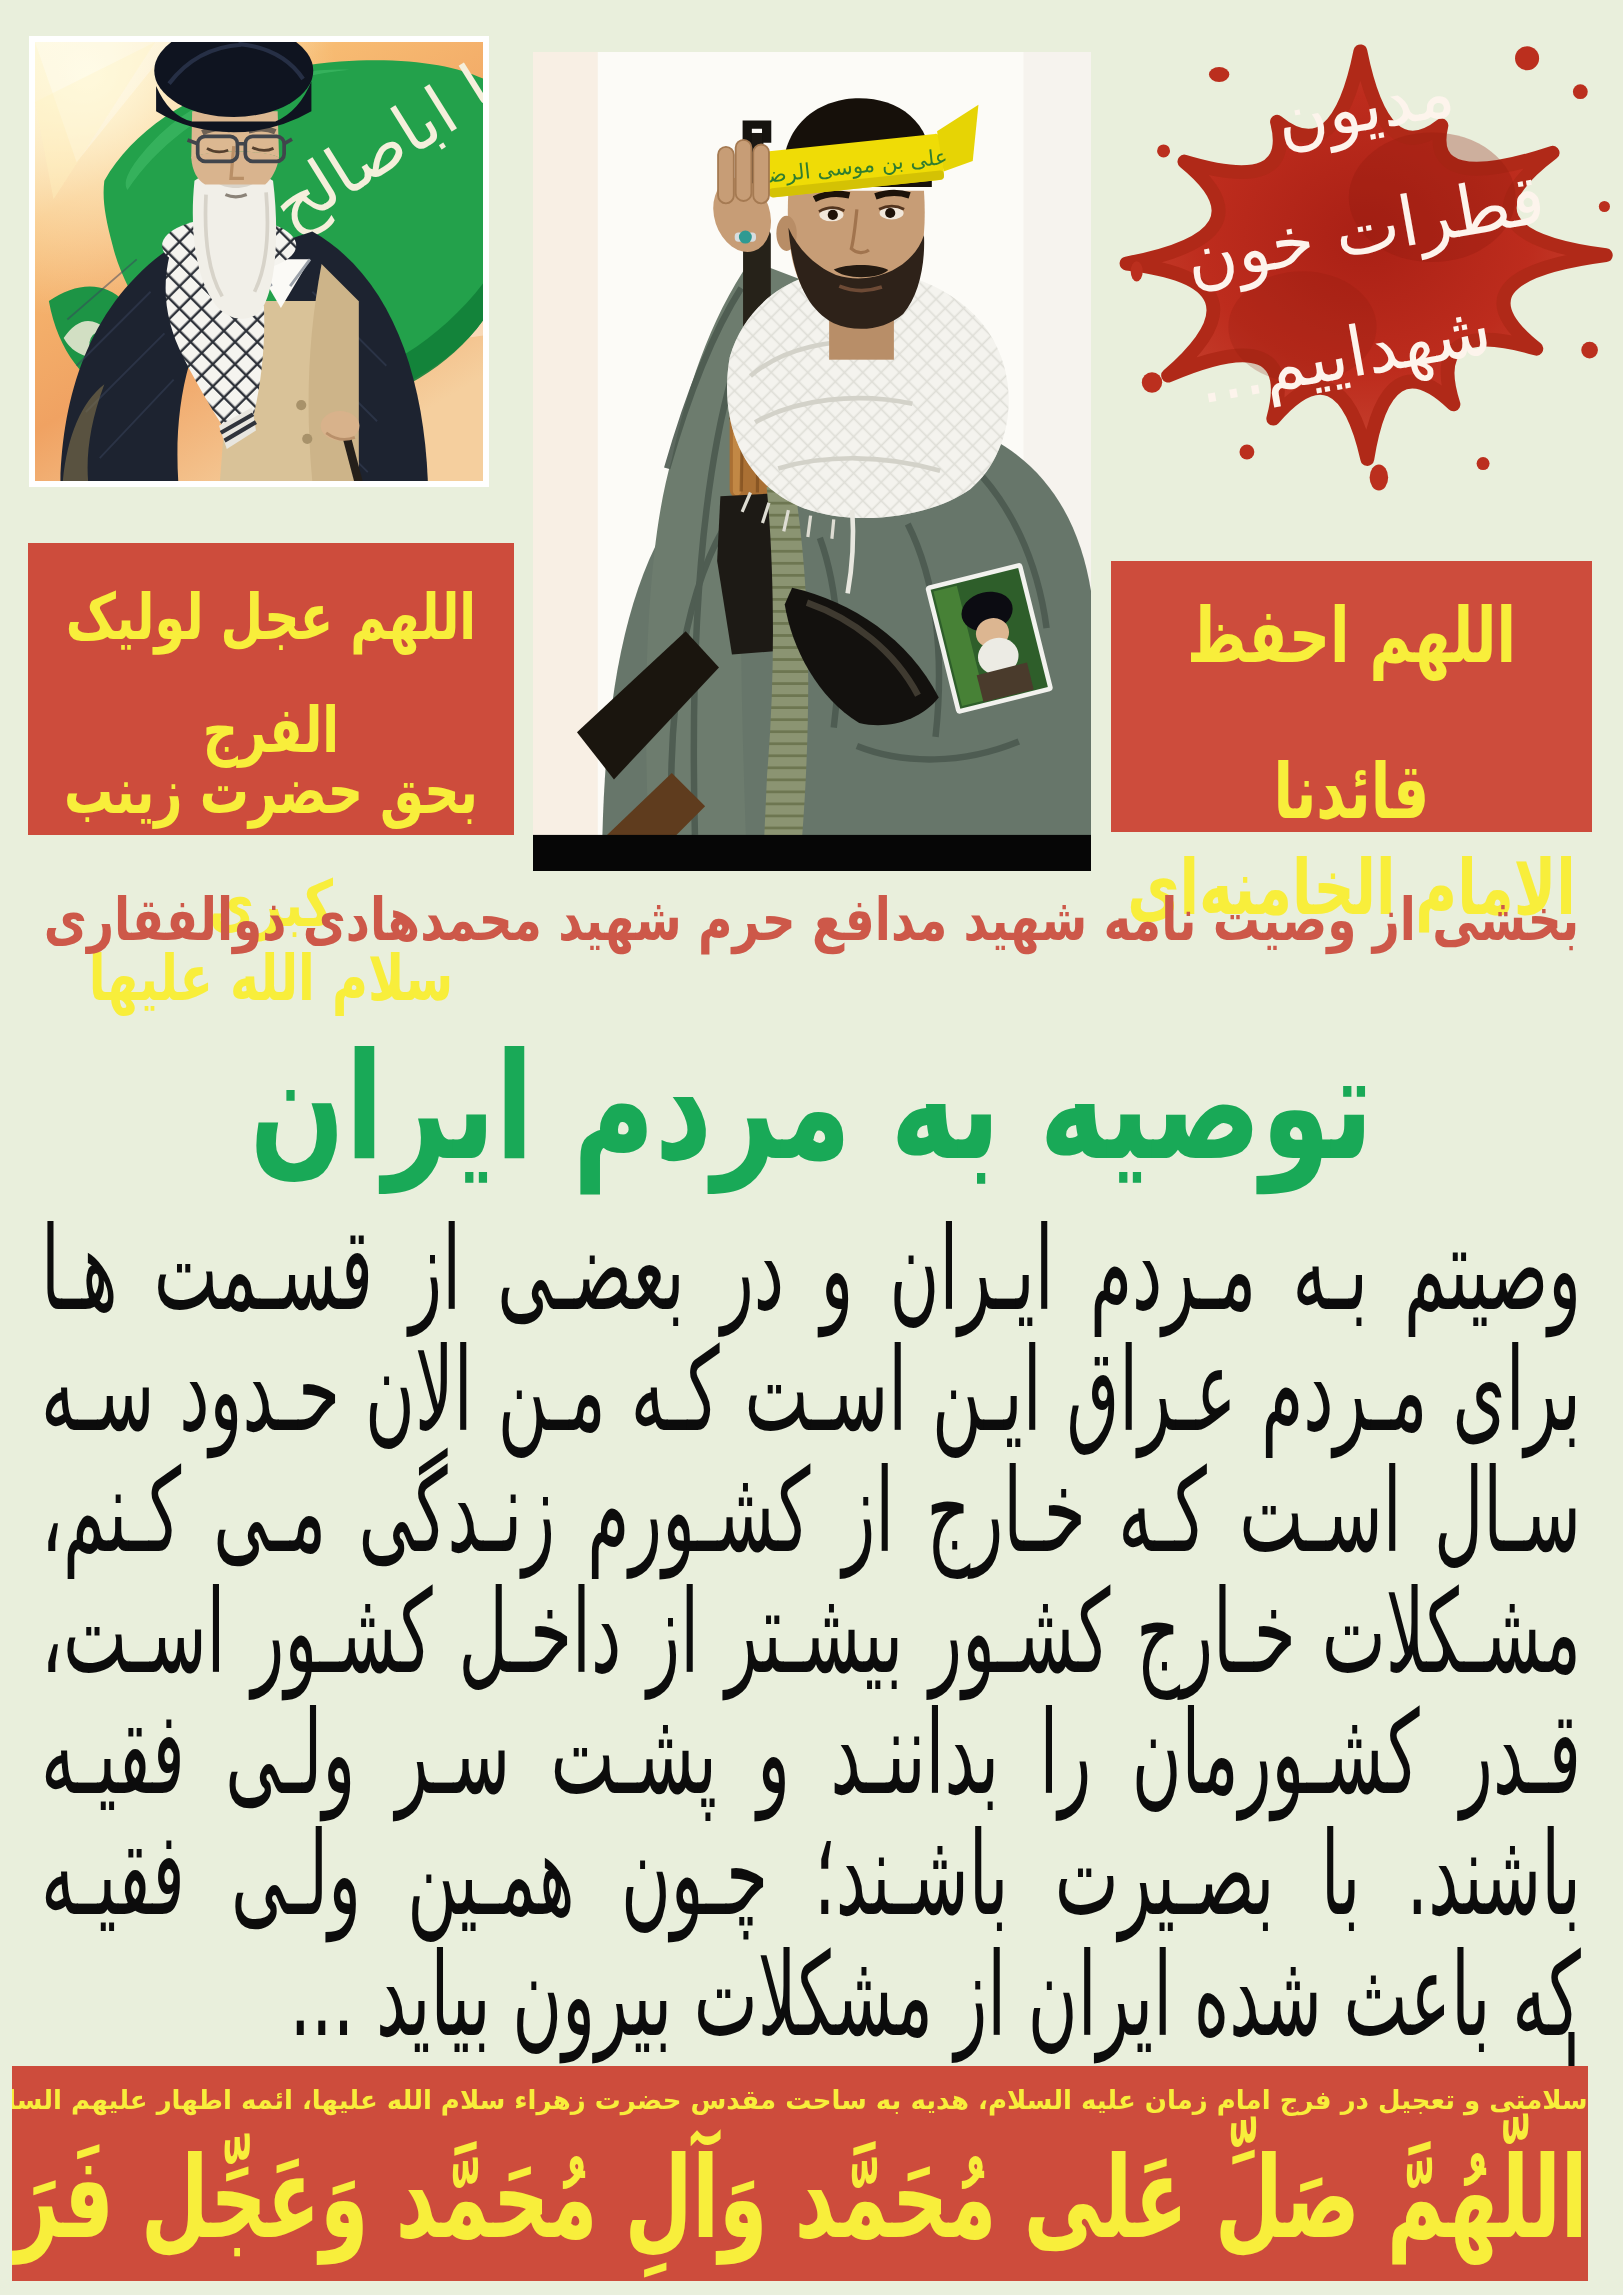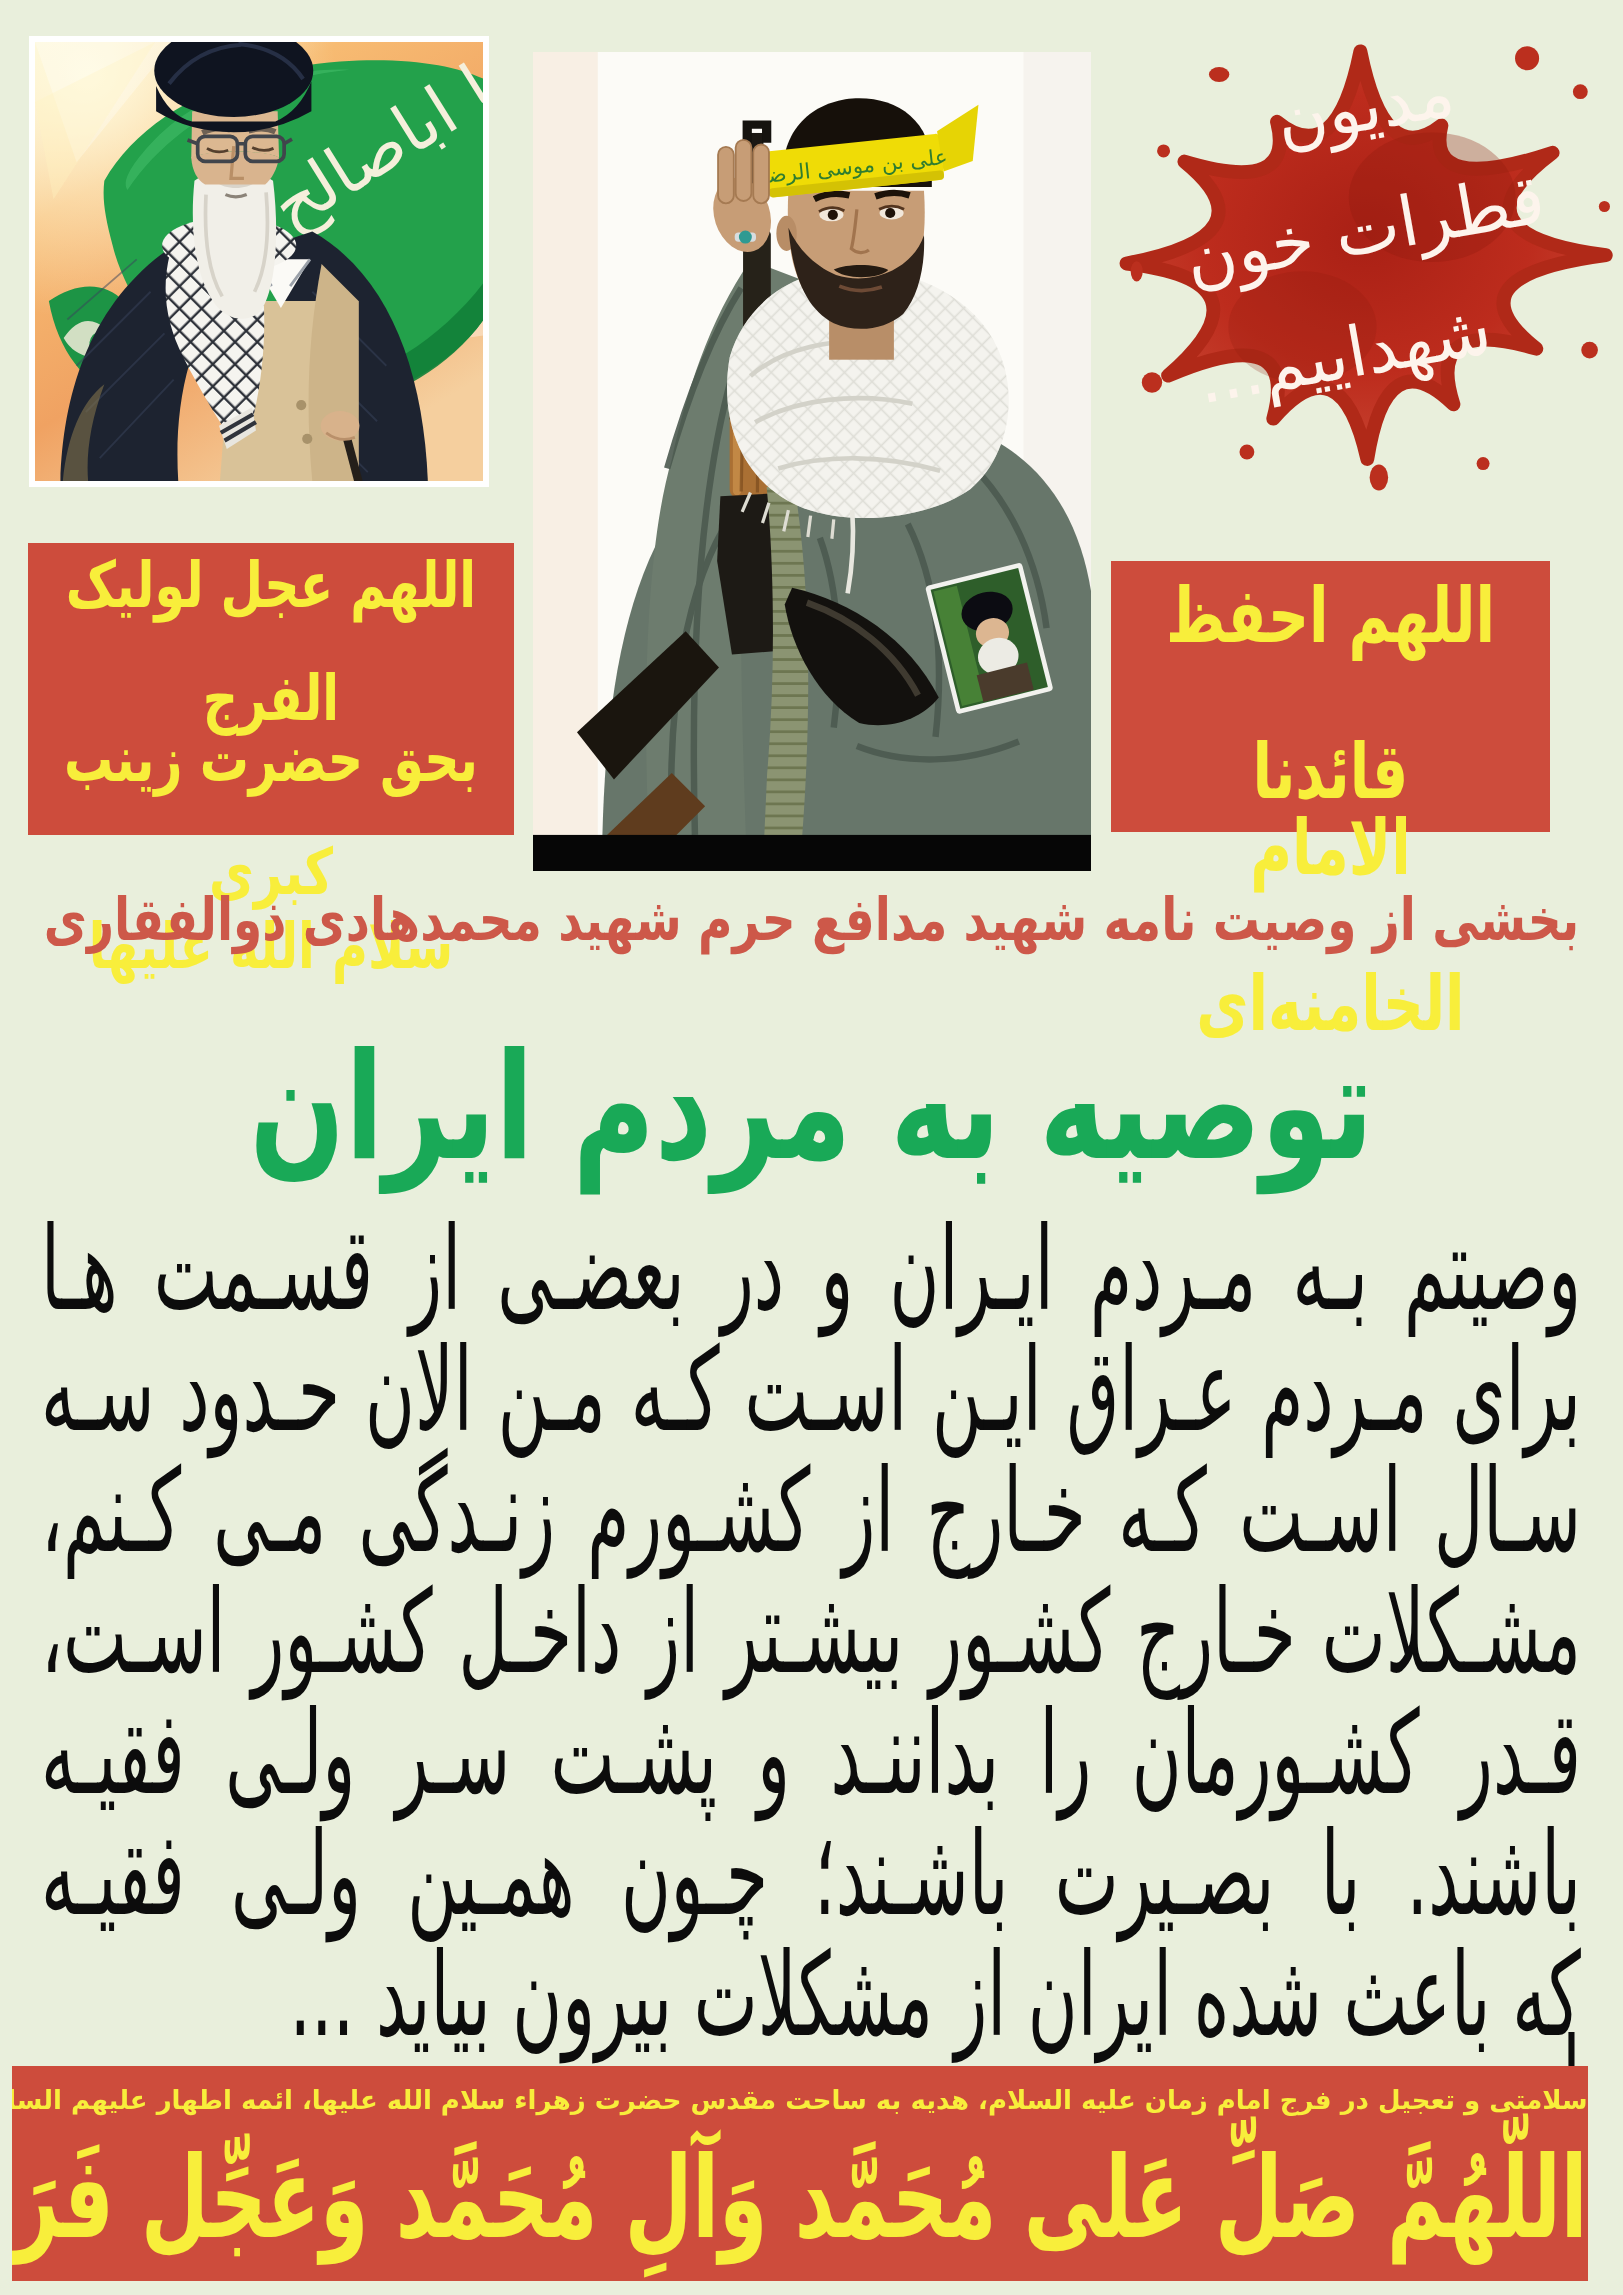--- a/index.html
+++ b/index.html
@@ -21,23 +21,23 @@
   .splat svg{position:absolute;left:0;top:0;width:100%;height:100%;}
   .splat-line{position:absolute;left:0;width:100%;text-align:center;color:#fdf4ec;
               font-size:69px;line-height:1;transform:rotate(-10deg);}
   .splat-line.s1{top:60px;}
   .splat-line.s2{top:183px;}
   .splat-line.s3{top:308px;left:-21px;}
 
   
   .redbox{position:absolute;background:#cd4c3c;color:#f8ee3b;font-weight:bold;
           text-align:center;box-sizing:border-box;}
-  .redbox-left{left:28px;top:543px;width:486px;height:292px;padding-top:12px;}
+  .redbox-left{left:28px;top:543px;width:486px;height:292px;padding-top:44px;}
   .redbox-left .rbl{line-height:87px;font-size:49px;transform:scaleY(1.3);}
-  .redbox-right{left:1111px;top:561px;width:439px;height:271px;padding-top:16px;}
+  .redbox-right{left:1111px;top:561px;width:481px;height:271px;padding-top:36px;}
   .redbox-right .rbl{line-height:116px;font-size:57px;transform:scaleY(1.35);}
 
   
   .caption{position:absolute;left:0;top:883px;width:1623px;text-align:center;
            color:#cd5849;font-weight:bold;font-size:47px;line-height:73px;
            transform:scaleY(1.25);}
   .heading{position:absolute;left:0;top:1031px;width:1623px;text-align:center;
            color:#19a957;font-weight:bold;font-size:112px;line-height:153px;
            transform:scaleY(1.32);}
 

